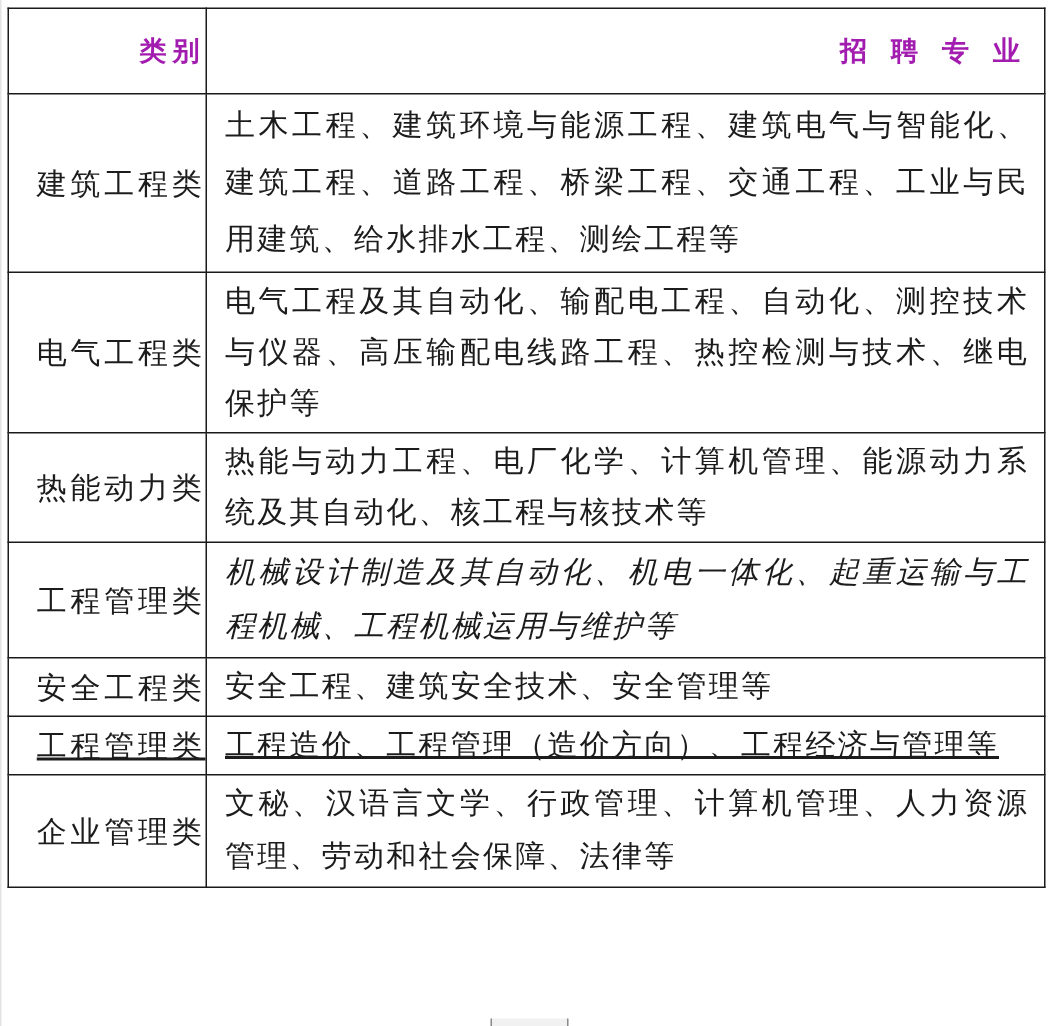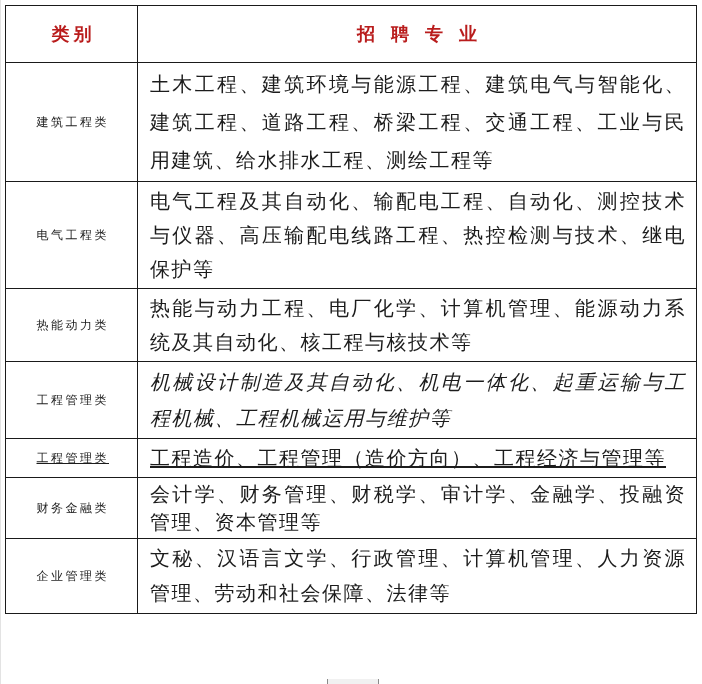--- a/index.html
+++ b/index.html
@@ -33,29 +33,29 @@
     border: 1px solid #1a1a1a;
     vertical-align: middle;
     background: #ffffff;
   }
   .col-cat { width: 132px; }
   
   .rec-table thead th {
     height: 57px;
     font-size: 18px;
     font-weight: bold;
-    text-align: center;
-    color: #b91c1c;
+    text-align: right;
+    color: #a21caf;
   }
   th.h-cat  { letter-spacing: 4px; text-indent: 4px; }
   th.h-maj  { letter-spacing: 16px; text-indent: 16px; }
   
   td.cat {
-    text-align: center;
-    font-size: 12px;
+    text-align: right;
+    font-size: 20px;
     letter-spacing: 2.5px;
     text-indent: 2.5px;
     white-space: nowrap;
   }
   td.maj {
     font-size: 20px;
     line-height: 34px;
     letter-spacing: 1.5px;
     padding: 2px 10px 2px 12px;
     text-align: justify;
@@ -109,27 +109,27 @@
         <td class="maj">电气工程及其自动化、输配电工程、自动化、测控技术与仪器、高压输配电线路工程、热控检测与技术、继电保护等</td>
       </tr>
       <tr class="r3">
         <td class="cat">热能动力类</td>
         <td class="maj">热能与动力工程、电厂化学、计算机管理、能源动力系统及其自动化、核工程与核技术等</td>
       </tr>
       <tr class="r4">
         <td class="cat">工程管理类</td>
         <td class="maj">机械设计制造及其自动化、机电一体化、起重运输与工程机械、工程机械运用与维护等</td>
       </tr>
+      <tr class="r6">
+        <td class="cat">安全工程类</td>
+        <td class="maj">安全工程、建筑安全技术、安全管理等</td>
+      </tr>
       <tr class="r7">
         <td class="cat">工程管理类</td>
         <td class="maj">工程造价、工程管理（造价方向）、工程经济与管理等</td>
-      </tr>
-      <tr class="r8">
-        <td class="cat">财务金融类</td>
-        <td class="maj">会计学、财务管理、财税学、审计学、金融学、投融资管理、资本管理等</td>
       </tr>
       <tr class="r10">
         <td class="cat">企业管理类</td>
         <td class="maj">文秘、汉语言文学、行政管理、计算机管理、人力资源管理、劳动和社会保障、法律等</td>
       </tr>
     </tbody>
   </table>
 
   <div class="page-artifact"></div>
 </div>

